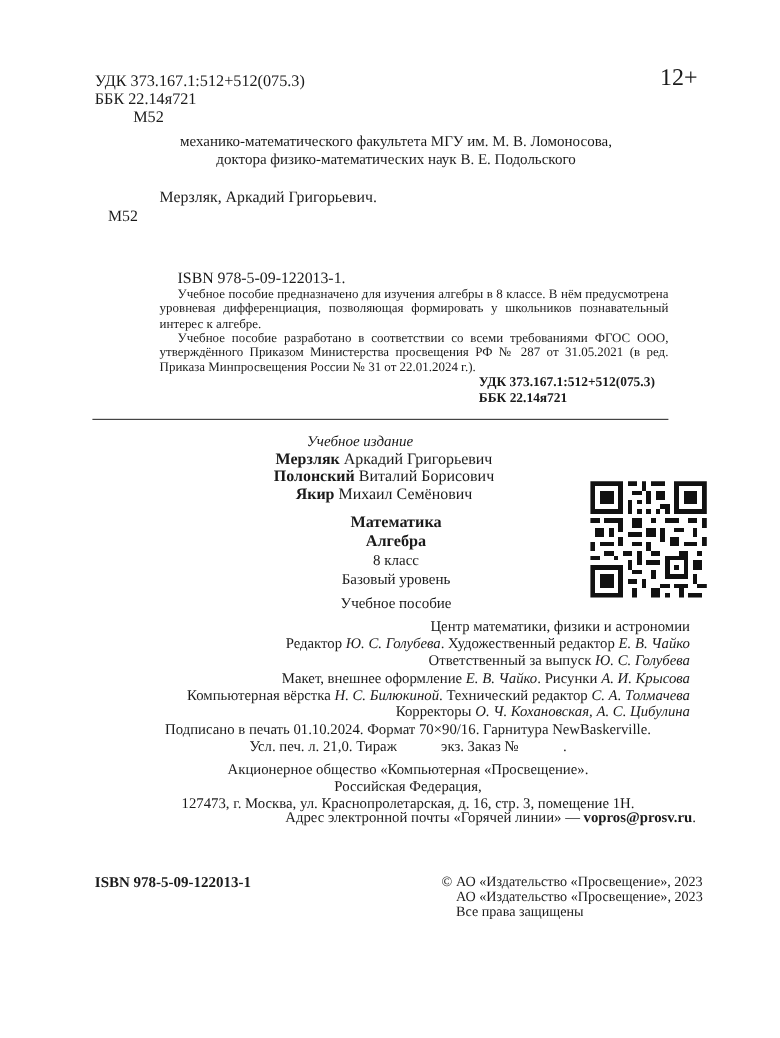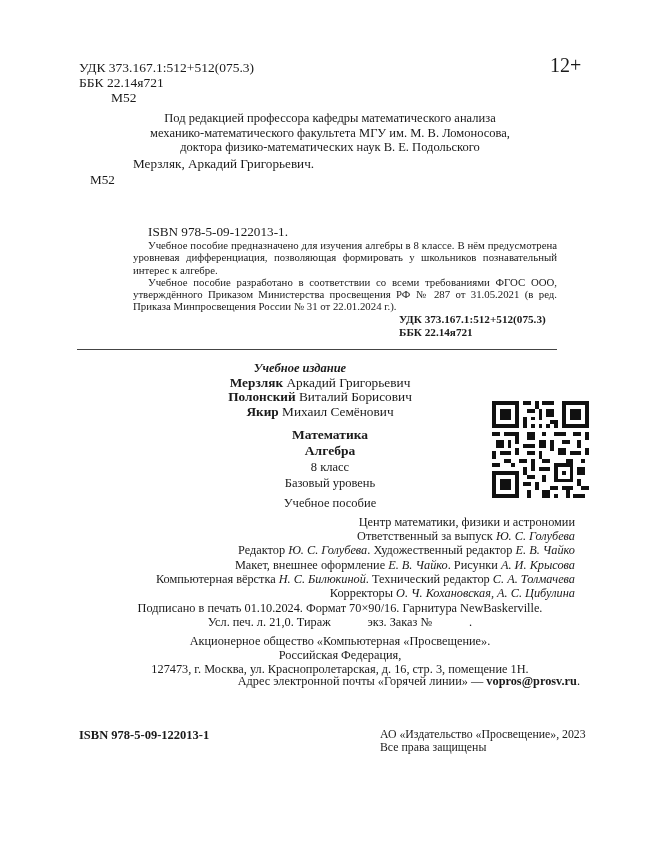--- a/index.html
+++ b/index.html
@@ -77,21 +77,20 @@
       left: 77px; top: 349px;
       width: 480px; height: 0;
       border-top: 1.5px solid #444;
     }
 
     .edition-type {
       left: 200px; top: 361px;
       width: 200px; text-align: center;
       font-size: 12.5px;
       font-style: italic;
-      font-weight: bold;
     }
     .authors {
       left: 170px; top: 376px;
       width: 300px; text-align: center;
       font-size: 13.3px;
       line-height: 14.3px;
     }
     .title-block {
       left: 200px; top: 427px;
       width: 260px; text-align: center;
@@ -154,21 +153,20 @@
 
 <div class="abs udc-top">
   <div>УДК 373.167.1:512+512(075.3)</div>
   <div>ББК 22.14я721</div>
   <div class="m52">М52</div>
 </div>
 
 <div class="abs age">12+</div>
 
 <div class="abs editor-note">
-  <div>Под редакцией профессора кафедры математического анализа</div>
   <div>механико-математического факультета МГУ им. М. В. Ломоносова,</div>
   <div>доктора физико-математических наук В. Е. Подольского</div>
 </div>
 
 <div class="abs m52-side">М52</div>
 <div class="abs biblio">
   <div class="author">Мерзляк, Аркадий Григорьевич.</div>
 </div>
 <div class="abs isbn-line">ISBN 978-5-09-122013-1.</div>
 <div class="abs annotation">
@@ -271,22 +269,22 @@
         <rect x="13" y="23" width="2" height="2"></rect>
         <rect x="16" y="24" width="1" height="1"></rect>
         <rect x="19" y="23" width="1" height="2"></rect>
         <rect x="21" y="24" width="3" height="1"></rect>
     </g>
   </svg>
 </div>
 
 <div class="abs credits">
   <div>Центр математики, физики и астрономии</div>
+  <div><span>Редактор </span><span class="it">Ю. С. Голубева</span><span>. Художественный редактор </span><span class="it">Е. В. Чайко</span></div>
   <div><span>Ответственный за выпуск </span><span class="it">Ю. С. Голубева</span></div>
-  <div><span>Редактор </span><span class="it">Ю. С. Голубева</span><span>. Художественный редактор </span><span class="it">Е. В. Чайко</span></div>
   <div><span>Макет, внешнее оформление </span><span class="it">Е. В. Чайко</span><span>. Рисунки </span><span class="it">А. И. Крысова</span></div>
   <div><span>Компьютерная вёрстка </span><span class="it">Н. С. Билюкиной</span><span>. Технический редактор </span><span class="it">С. А. Толмачева</span></div>
   <div><span>Корректоры </span><span class="it">О. Ч. Кохановская, А. С. Цибулина</span></div>
 </div>
 
 <div class="abs print-info">
   <div>Подписано в печать 01.10.2024. Формат 70×90/16. Гарнитура NewBaskerville.</div>
   <div style="white-space: pre;">Усл. печ. л. 21,0. Тираж            экз. Заказ №            .</div>
 </div>
 
@@ -295,15 +293,16 @@
   <div>Российская Федерация,</div>
   <div>127473, г. Москва, ул. Краснопролетарская, д. 16, стр. 3, помещение 1Н.</div>
 </div>
 
 <div class="abs hotline">
   <span>Адрес электронной почты «Горячей линии» — </span><span class="email">vopros@prosv.ru</span><span>.</span>
 </div>
 
 <div class="abs isbn-bottom">ISBN 978-5-09-122013-1</div>
 <div class="abs copyright">
+  <div>© АО «Издательство «Просвещение», 2023</div>
   <div class="indent">АО «Издательство «Просвещение», 2023</div>
   <div class="indent">Все права защищены</div>
 </div>
 
 </body></html>

